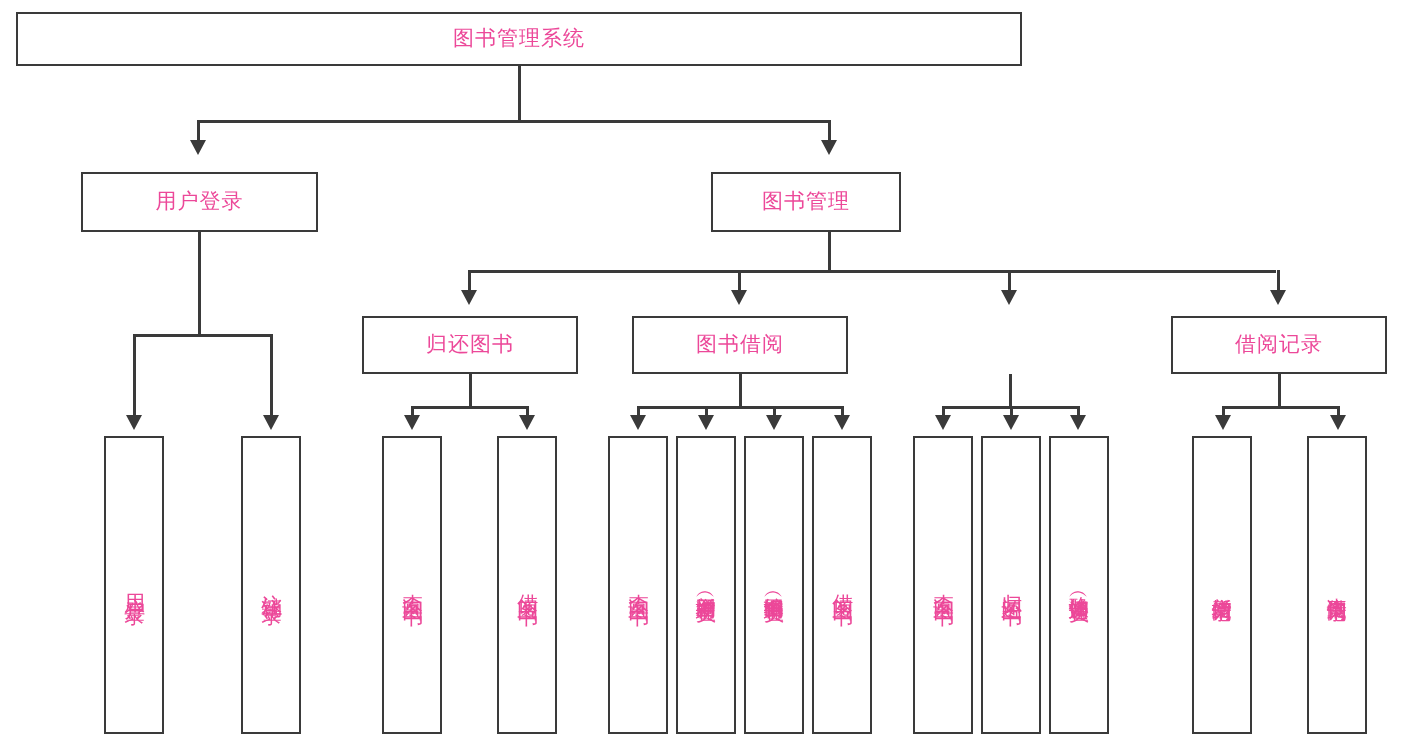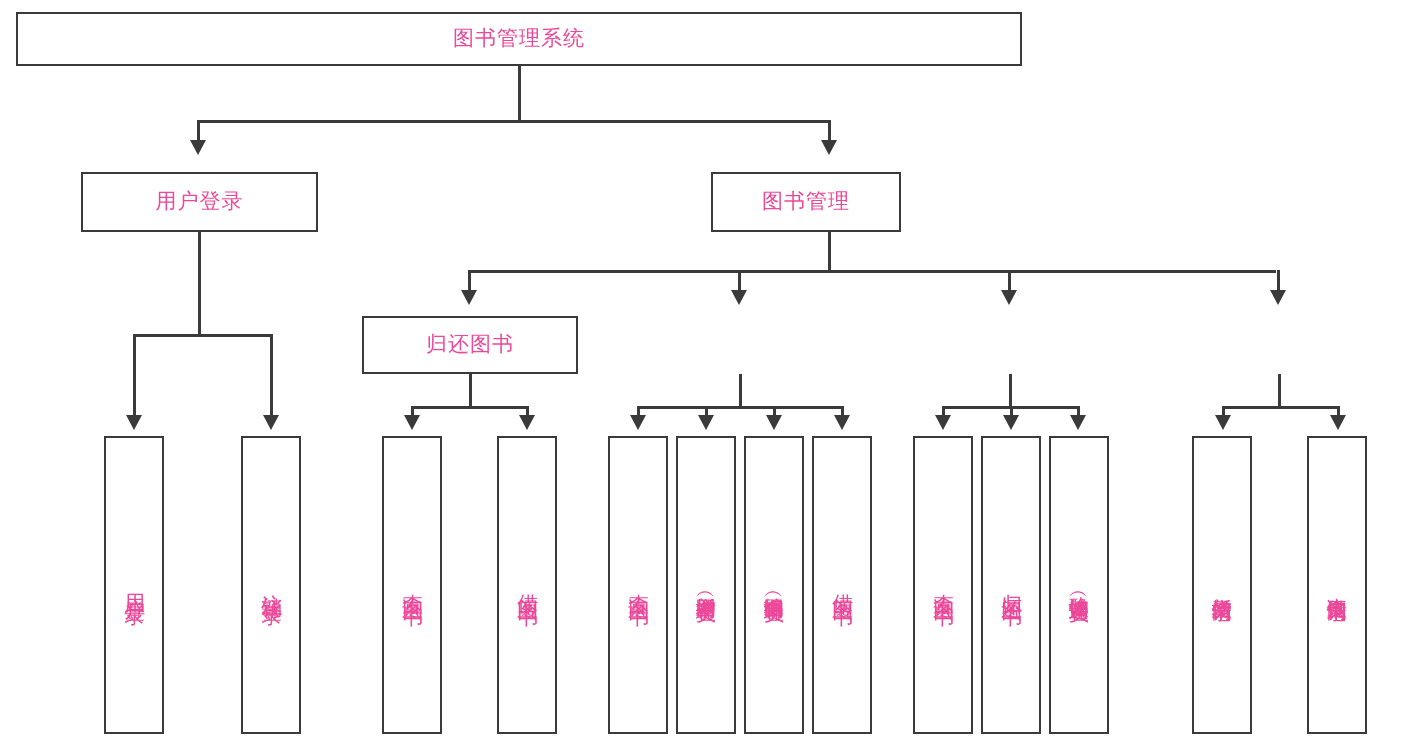--- a/index.html
+++ b/index.html
@@ -95,20 +95,22 @@
   <div class="ln v" style="left:468px;top:270px;height:22px;"></div>
   <div class="arrow" style="left:461px;top:290px;"></div>
   <div class="ln v" style="left:738px;top:270px;height:22px;"></div>
   <div class="arrow" style="left:731px;top:290px;"></div>
   <div class="ln v" style="left:1008px;top:270px;height:22px;"></div>
   <div class="arrow" style="left:1001px;top:290px;"></div>
   <div class="ln v" style="left:1277px;top:270px;height:22px;"></div>
   <div class="arrow" style="left:1270px;top:290px;"></div>
 
   <div class="node h" style="left:362px;top:316px;width:216px;height:58px;">归还图书</div>
+  <div class="node h" style="left:632px;top:316px;width:216px;height:58px;">图书借阅</div>
+  <div class="node h" style="left:1171px;top:316px;width:216px;height:58px;">借阅记录</div>
 
   <div class="ln v" style="left:469px;top:374px;height:34px;"></div>
   <div class="ln h" style="left:411px;top:406px;width:117px;height:2.5px;"></div>
   <div class="ln v" style="left:411px;top:406px;height:12px;"></div>
   <div class="arrow" style="left:404px;top:415px;"></div>
   <div class="ln v" style="left:526px;top:406px;height:12px;"></div>
   <div class="arrow" style="left:519px;top:415px;"></div>
 
   <div class="ln v" style="left:739px;top:374px;height:34px;"></div>
   <div class="ln h" style="left:637px;top:406px;width:206px;height:2.5px;"></div>

